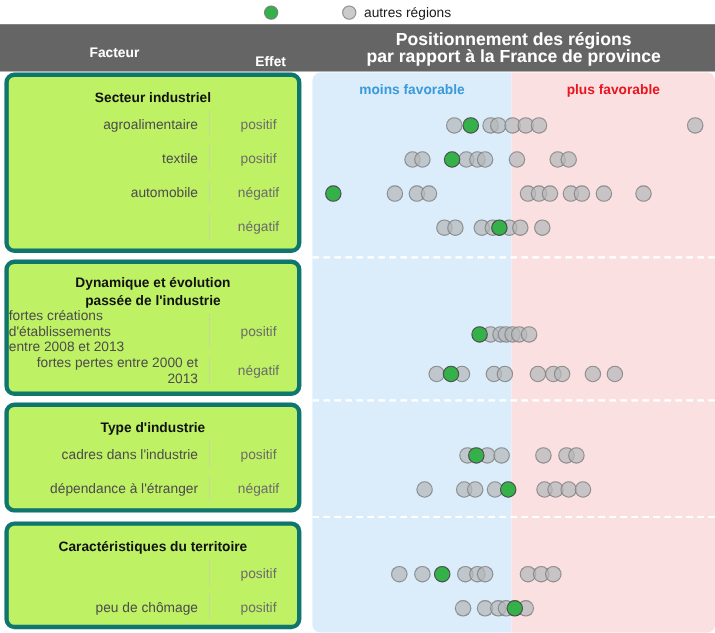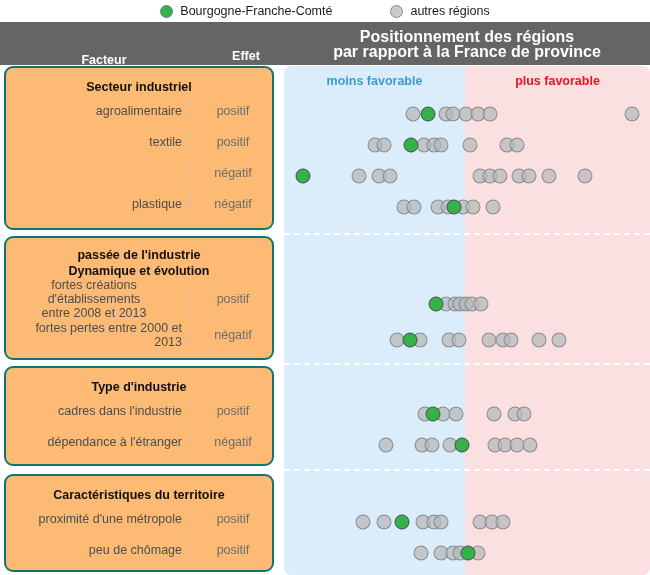--- a/index.html
+++ b/index.html
@@ -23,21 +23,21 @@
   .legend-dot.green{background:#35b14a;border:1px solid #7a7a7a;}
   .legend-dot.grey{background:#c9cbcc;border:1px solid #8a8a8a;}
   .legend-label{font-size:12.5px;color:#1a1a1a;}
 
   
   #header-band{
     position:absolute;left:0;top:22px;width:650px;height:43px;
     background:#656565;color:#ffffff;
   }
   #header-band .h-facteur{
-    position:absolute;left:0;top:16px;width:208px;height:43px;
+    position:absolute;left:0;top:4px;width:208px;height:43px;
     display:flex;align-items:center;justify-content:center;
     font-size:12.5px;font-weight:bold;
   }
   #header-band .h-effet{
     position:absolute;left:208px;top:12px;width:76px;height:43px;
     display:flex;align-items:center;justify-content:center;
     font-size:12.5px;font-weight:bold;
   }
   #header-band .h-position{
     position:absolute;left:284px;top:0;width:366px;height:43px;
@@ -59,21 +59,21 @@
   .fav-moins{left:0;width:181px;text-align:center;color:#3a9bdc;top:15px;}
   .fav-plus{left:181px;width:185px;text-align:center;color:#e8161f;top:15px;}
   .sec-sep{
     position:absolute;left:0;width:366px;height:0;
     border-top:2px dashed #ffffff;
   }
 
   
   .card{
     position:absolute;left:4px;width:270px;
-    background:#fdba74;border:2px solid #0f766e;border-radius:9px;
+    background:#bef264;border:4px solid #0f766e;border-radius:9px;
     box-sizing:border-box;
   }
   .card-title{
     text-align:center;font-size:12.5px;font-weight:bold;color:#111;
     line-height:16px;
   }
   .row{
     position:relative;height:31px;
   }
   .row-label{
@@ -98,21 +98,20 @@
   }
   .dot.grey{background:rgba(180,184,186,0.72);border:1px solid rgba(120,120,120,0.75);}
   .dot.green{background:#35b14a;border:1px solid #4a4a4a;z-index:5;}
 </style>
 </head>
 <body>
 
 <div id="legend">
   <div class="legend-item">
     <span class="legend-dot green"></span>
-    <span class="legend-label">Bourgogne-Franche-Comté</span>
   </div>
   <div class="legend-item">
     <span class="legend-dot grey"></span>
     <span class="legend-label">autres régions</span>
   </div>
 </div>
 
 <div id="header-band">
   <div class="h-facteur">Facteur</div>
   <div class="h-effet">Effet</div>
@@ -225,37 +224,37 @@
         <div class="row-label">agroalimentaire</div>
         <div class="row-divider"></div>
         <div class="row-effect">positif</div>
       </div>
       <div class="row">
         <div class="row-label">textile</div>
         <div class="row-divider"></div>
         <div class="row-effect">positif</div>
       </div>
       <div class="row">
-        <div class="row-divider"></div>
-        <div class="row-effect">négatif</div>
-      </div>
-      <div class="row">
-        <div class="row-label">plastique</div>
+        <div class="row-label">automobile</div>
+        <div class="row-divider"></div>
+        <div class="row-effect">négatif</div>
+      </div>
+      <div class="row">
         <div class="row-divider"></div>
         <div class="row-effect">négatif</div>
       </div>
     </div>
     <div class="card" style="top: 236px; height: 124px;">
       <div class="card-title" style="padding-top: 9px;">
+        <div>Dynamique et évolution</div>
         <div>passée de l'industrie</div>
-        <div>Dynamique et évolution</div>
       </div>
       <div class="row" style="height: 40px;">
         <div class="row-label" style="height: 40px; right: 90px;">
-          <div style="text-align: center;">
+          <div style="text-align: left;">
             <div>fortes créations d'établissements</div>
             <div>entre 2008 et 2013</div>
           </div>
         </div>
         <div class="row-divider" style="height: 32px;"></div>
         <div class="row-effect" style="height: 40px;">positif</div>
       </div>
       <div class="row">
         <div class="row-label">fortes pertes entre 2000 et 2013</div>
         <div class="row-divider"></div>
@@ -271,21 +270,20 @@
       </div>
       <div class="row">
         <div class="row-label">dépendance à l'étranger</div>
         <div class="row-divider"></div>
         <div class="row-effect">négatif</div>
       </div>
     </div>
     <div class="card" style="top: 474px; height: 98px;">
       <div class="card-title" style="padding-top: 11px;">Caractéristiques du territoire</div>
       <div class="row">
-        <div class="row-label">proximité d'une métropole</div>
         <div class="row-divider"></div>
         <div class="row-effect">positif</div>
       </div>
       <div class="row">
         <div class="row-label">peu de chômage</div>
         <div class="row-divider"></div>
         <div class="row-effect">positif</div>
       </div>
     </div>
   </div>

